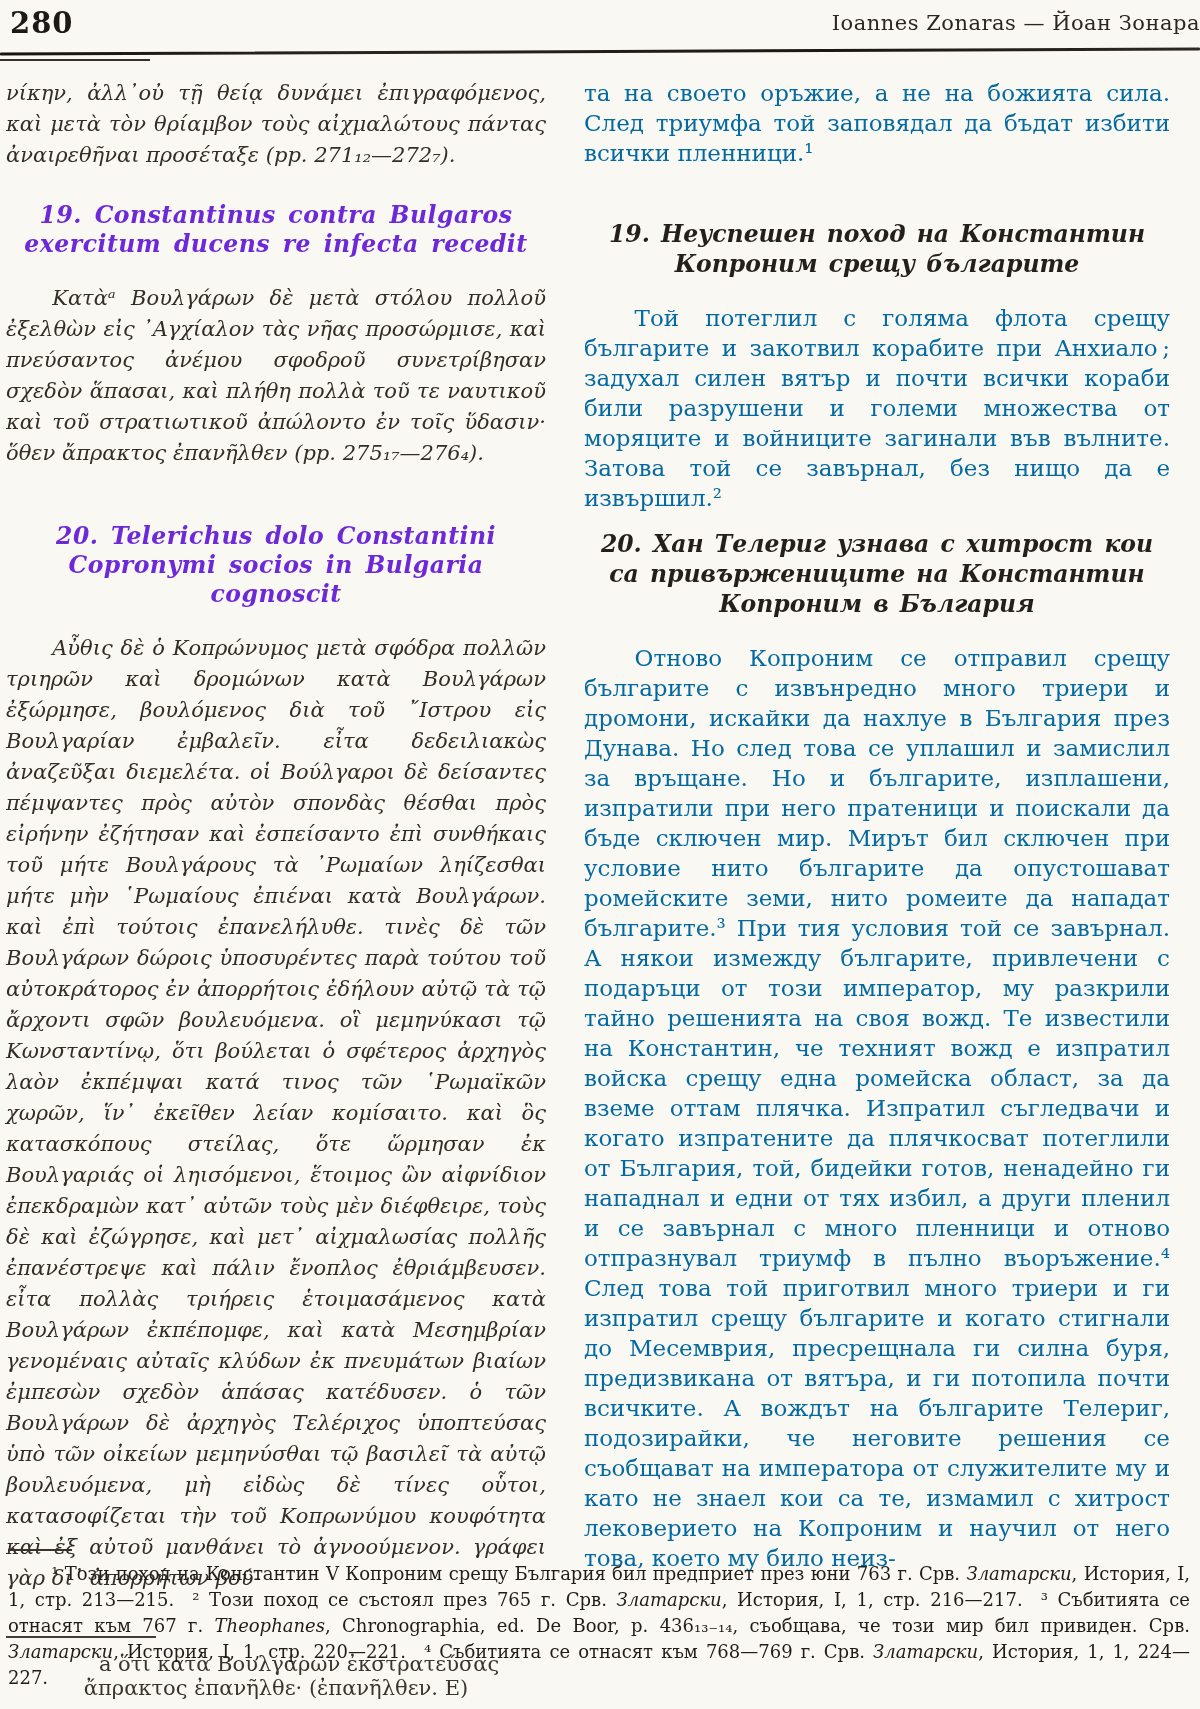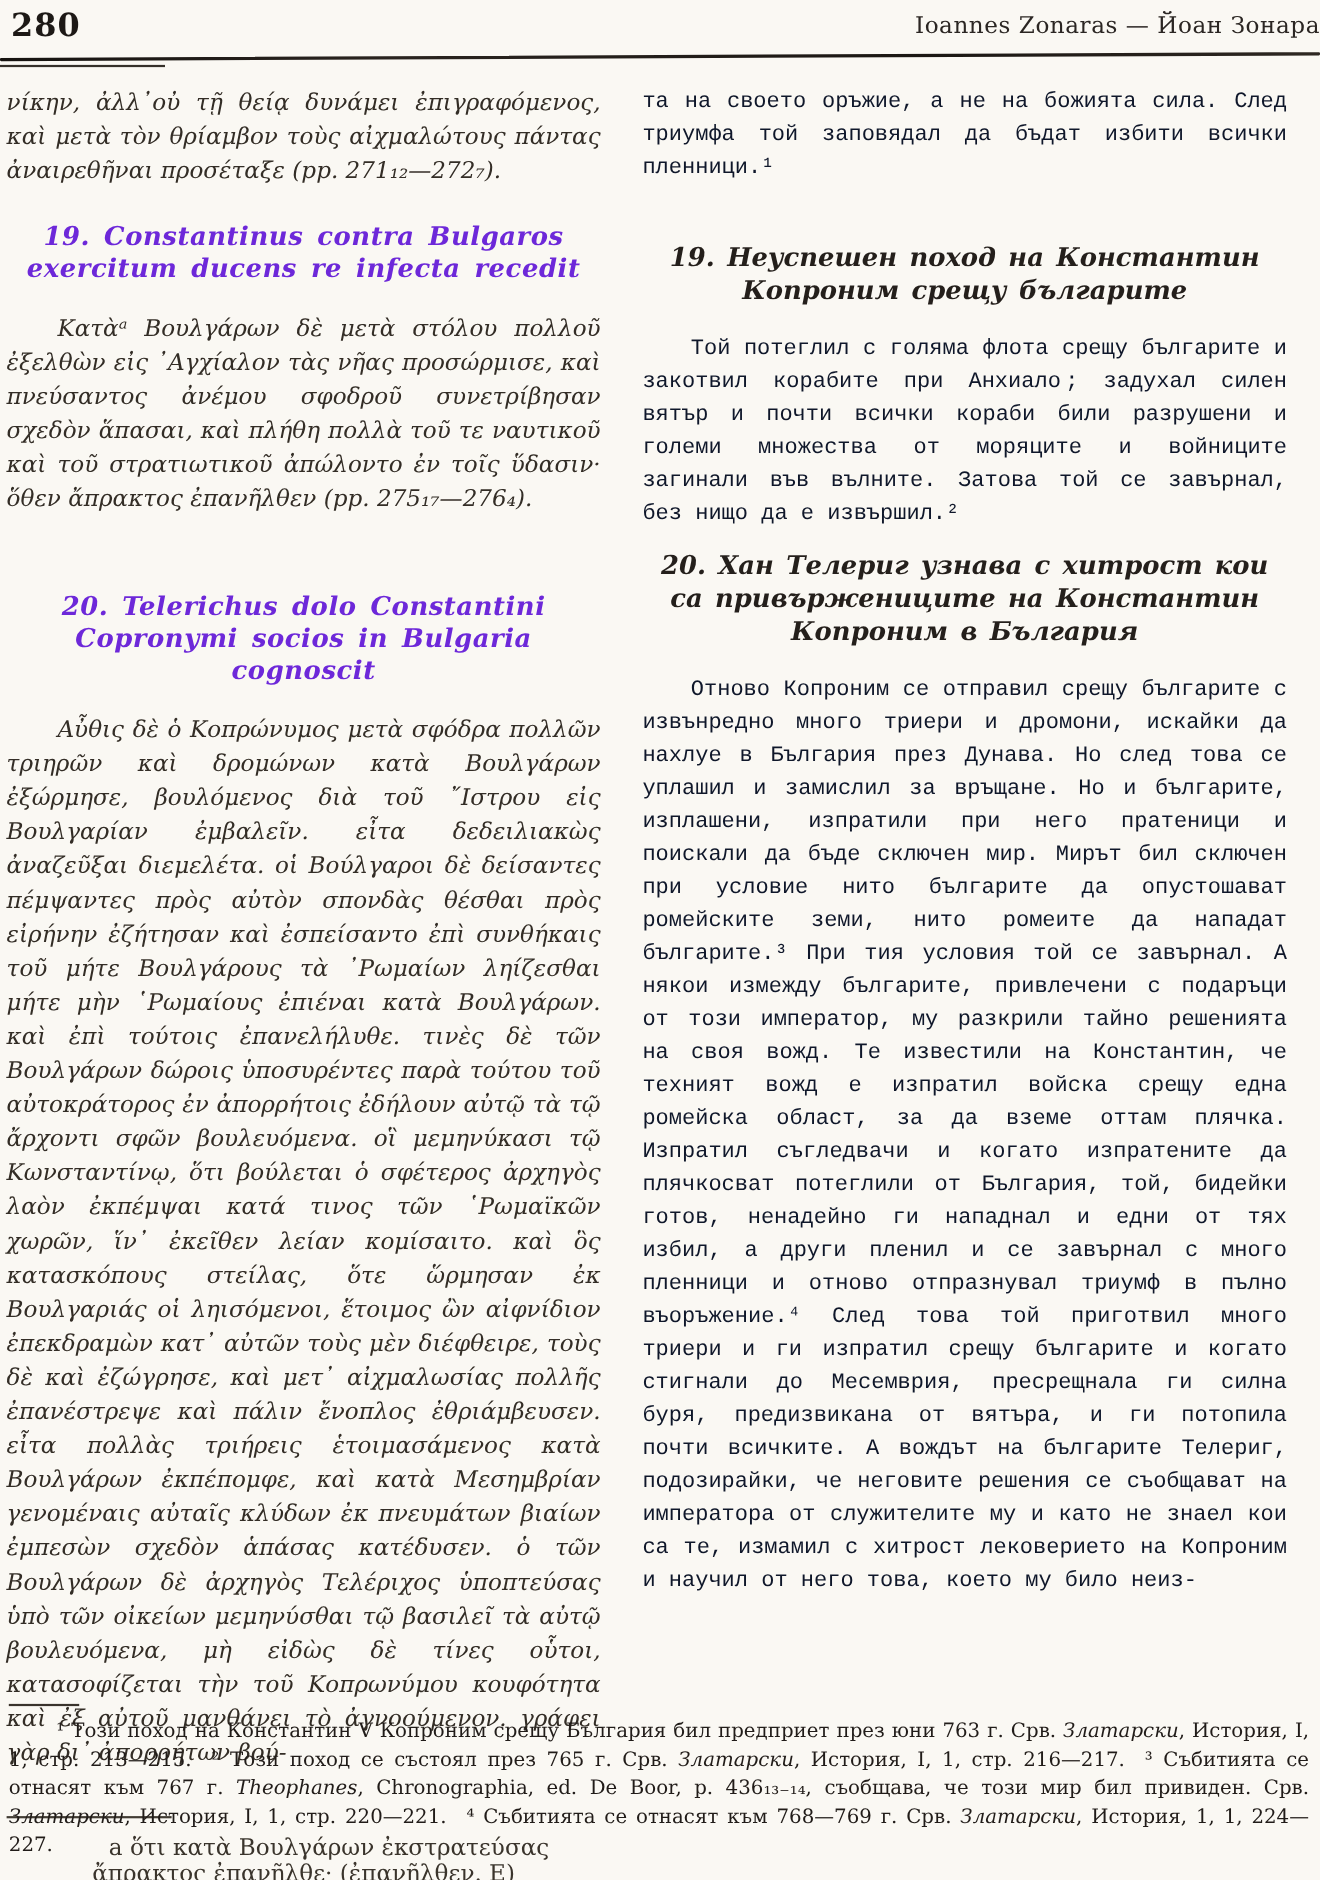--- a/index.html
+++ b/index.html
@@ -39,22 +39,22 @@
     display:grid;grid-template-columns:540px 586px;column-gap:38px;
   }
   .col{min-width:0;}
 
   .greek{
     font-style:italic;
     font-size:21px;line-height:31px;
     text-align:justify;color:#332d26;
   }
   .bulgarian{
-    font-size:20px;line-height:30px;
-    text-align:justify;color:#0f172a;font-family:Liberation Mono, monospace;
+    font-size:23px;line-height:30px;
+    text-align:justify;color:#0369a1;
   }
   p{margin:0;}
   .indent{text-indent:2.2em;}
 
   .heading{
     font-style:italic;text-align:center;
     margin:0 auto;
   }
   .heading-latin{
     font-size:23.5px;line-height:29px;color:#6d28d9;
@@ -100,21 +100,21 @@
   </div>
 
   <div class="columns">
 
     <div class="col">
       <p class="greek">νίκην, ἀλλ᾽οὐ τῇ θείᾳ δυνάμει ἐπιγραφόμενος, καὶ μετὰ τὸν θρίαμβον τοὺς αἰχμαλώτους πάντας ἀναιρεθῆναι προσέταξε (pp. 271₁₂—272₇).</p>
 
       <h3 class="heading heading-latin">19. Constantinus contra Bulgaros exercitum ducens re infecta recedit</h3>
       <p class="greek indent">Κατὰᵃ Βουλγάρων δὲ μετὰ στόλου πολλοῦ ἐξελθὼν εἰς ᾽Αγχίαλον τὰς νῆας προσώρμισε, καὶ πνεύσαντος ἀνέμου σφοδροῦ συνετρίβησαν σχεδὸν ἅπασαι, καὶ πλήθη πολλὰ τοῦ τε ναυτικοῦ καὶ τοῦ στρατιωτικοῦ ἀπώλοντο ἐν τοῖς ὕδασιν· ὅθεν ἄπρακτος ἐπανῆλθεν (pp. 275₁₇—276₄).</p>
 
-      <h3 class="heading heading-latin" style="margin-top:68px;">20. Telerichus dolo Constantini Copronymi socios in Bulgaria cognoscit</h3>
+      <h3 class="heading heading-latin" style="margin-top:53px;">20. Telerichus dolo Constantini Copronymi socios in Bulgaria cognoscit</h3>
       <p class="greek indent">Αὖθις δὲ ὁ Κοπρώνυμος μετὰ σφόδρα πολλῶν τριηρῶν καὶ δρομώνων κατὰ Βουλγάρων ἐξώρμησε, βουλόμενος διὰ τοῦ ῎Ιστρου εἰς Βουλγαρίαν ἐμβαλεῖν. εἶτα δεδειλιακὼς ἀναζεῦξαι διεμελέτα. οἱ Βούλγαροι δὲ δείσαντες πέμψαντες πρὸς αὐτὸν σπονδὰς θέσθαι πρὸς εἰρήνην ἐζήτησαν καὶ ἐσπείσαντο ἐπὶ συνθήκαις τοῦ μήτε Βουλγάρους τὰ ᾽Ρωμαίων ληίζεσθαι μήτε μὴν ῾Ρωμαίους ἐπιέναι κατὰ Βουλγάρων. καὶ ἐπὶ τούτοις ἐπανελήλυθε. τινὲς δὲ τῶν Βουλγάρων δώροις ὑποσυρέντες παρὰ τούτου τοῦ αὐτοκράτορος ἐν ἀπορρήτοις ἐδήλουν αὐτῷ τὰ τῷ ἄρχοντι σφῶν βουλευόμενα. οἳ μεμηνύκασι τῷ Κωνσταντίνῳ, ὅτι βούλεται ὁ σφέτερος ἀρχηγὸς λαὸν ἐκπέμψαι κατά τινος τῶν ῾Ρωμαϊκῶν χωρῶν, ἵν᾽ ἐκεῖθεν λείαν κομίσαιτο. καὶ ὃς κατασκόπους στείλας, ὅτε ὥρμησαν ἐκ Βουλγαριάς οἱ ληισόμενοι, ἕτοιμος ὢν αἰφνίδιον ἐπεκδραμὼν κατ᾽ αὐτῶν τοὺς μὲν διέφθειρε, τοὺς δὲ καὶ ἐζώγρησε, καὶ μετ᾽ αἰχμαλωσίας πολλῆς ἐπανέστρεψε καὶ πάλιν ἔνοπλος ἐθριάμβευσεν. εἶτα πολλὰς τριήρεις ἑτοιμασάμενος κατὰ Βουλγάρων ἐκπέπομφε, καὶ κατὰ Μεσημβρίαν γενομέναις αὐταῖς κλύδων ἐκ πνευμάτων βιαίων ἐμπεσὼν σχεδὸν ἁπάσας κατέδυσεν. ὁ τῶν Βουλγάρων δὲ ἀρχηγὸς Τελέριχος ὑποπτεύσας ὑπὸ τῶν οἰκείων μεμηνύσθαι τῷ βασιλεῖ τὰ αὐτῷ βουλευόμενα, μὴ εἰδὼς δὲ τίνες οὗτοι, κατασοφίζεται τὴν τοῦ Κοπρωνύμου κουφότητα καὶ ἐξ αὐτοῦ μανθάνει τὸ ἀγνοούμενον. γράφει γὰρ δι᾽ ἀπορρήτων βού-</p>
 
       <div class="apparatus">
         <div class="apparatus-rule"></div>
         <p class="apparatus-text">a ὅτι κατὰ Βουλγάρων ἐκστρατεύσας ἄπρακτος ἐπανῆλθε· (ἐπανῆλθεν. Ε)</p>
       </div>
     </div>
 
     <div class="col">
       <p class="bulgarian">та на своето оръжие, а не на божията сила. След триумфа той заповядал да бъдат избити всички пленници.¹</p>

